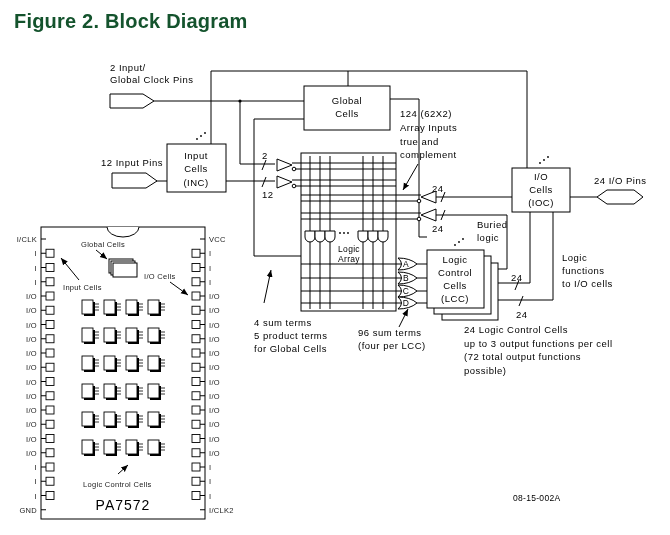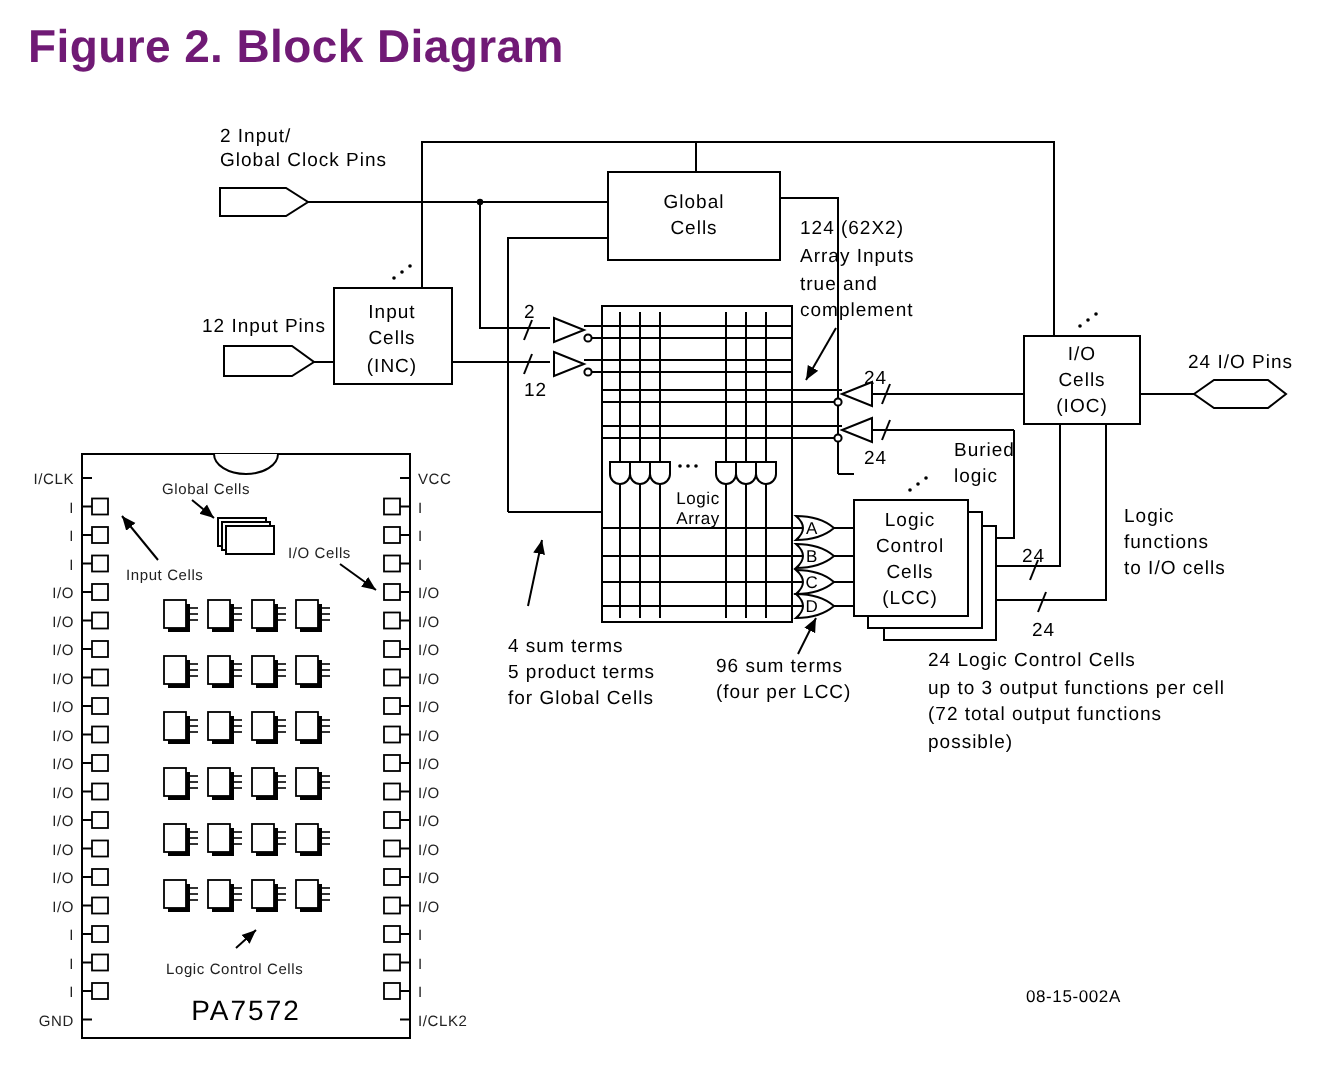--- a/index.html
+++ b/index.html
@@ -1,17 +1,17 @@
 <!DOCTYPE html>
 <html><head>
 <meta charset="utf-8">
 <style>
   html, body { margin:0; padding:0; background:#ffffff; }
   body { width:670px; height:535px; position:relative; overflow:hidden; font-family:"Liberation Sans", sans-serif; }
-  .title { position:absolute; left:14px; top:10px; font-family:"Liberation Sans", sans-serif; font-weight:bold; font-size:23px; color:#701a75; letter-spacing:0.2px; }
+  .title { position:absolute; left:14px; top:10px; font-family:"Liberation Sans", sans-serif; font-weight:bold; font-size:20px; color:#14532d; letter-spacing:0.2px; }
   svg { position:absolute; left:0; top:0; }
   svg text { font-family:"Liberation Sans", sans-serif; fill:#000; }
   .lbl { font-size:9.5px; letter-spacing:0.5px; }
   .small { font-size:8.5px; letter-spacing:0.3px; }
   .chipt { font-size:7.5px; fill:#222; letter-spacing:0.3px; }
   .chipname { font-size:14px; letter-spacing:1px; }
   .ln { stroke:#000; stroke-width:1; fill:none; }
   .box { stroke:#000; stroke-width:1; fill:#fff; }
 </style>
 </head>

